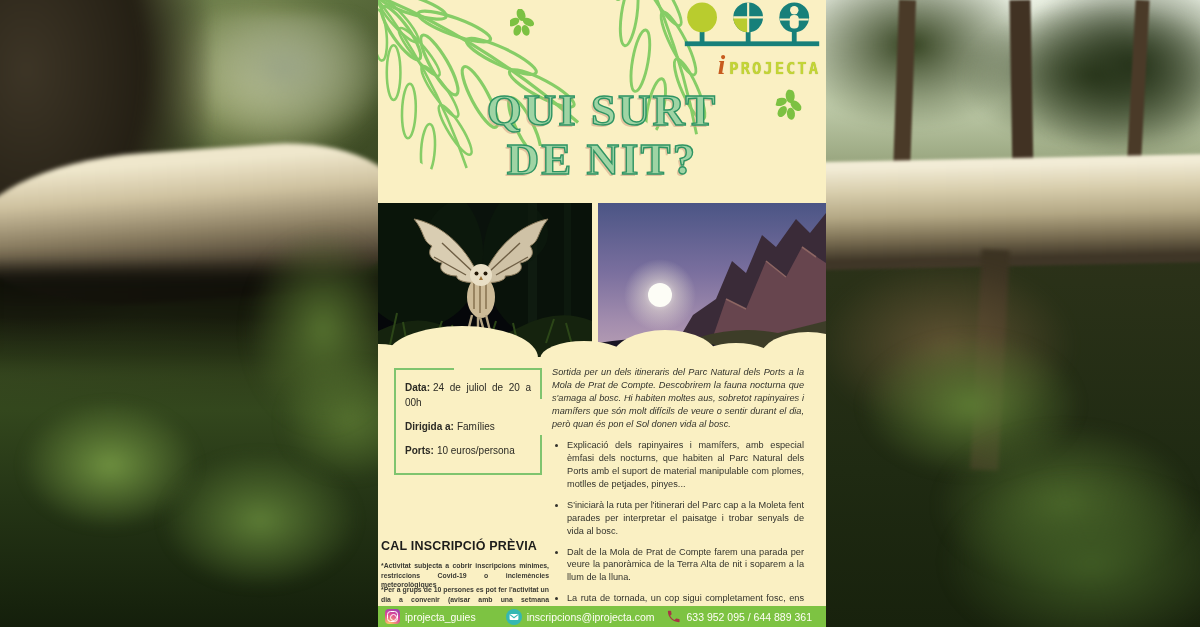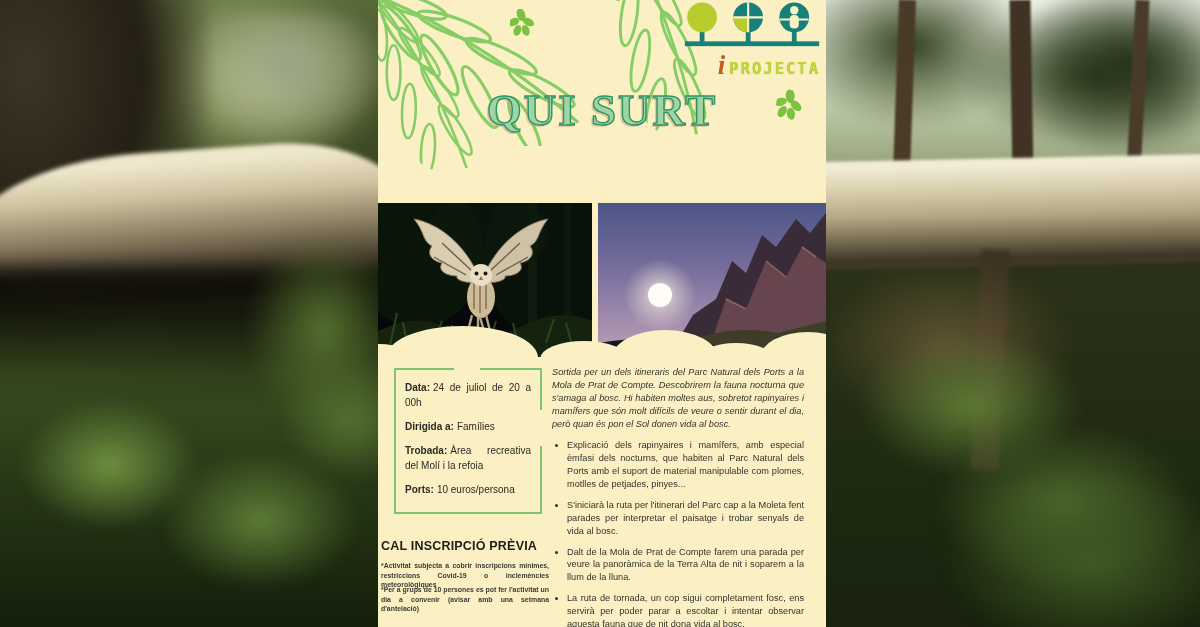--- a/index.html
+++ b/index.html
@@ -192,20 +192,21 @@
         <rect x="99" y="17.2" width="30" height="2.1" fill="#faf0c3"></rect>
       </svg>
       <div class="brand-row">
         <span class="brand-i">i</span>
         <span class="brand-name">PROJECTA</span>
       </div>
     </div>
 
     <div class="title">
       <div>QUI SURT</div>
+      <div>DE NIT?</div>
     </div>
 
     <div class="photos">
       <div class="photo photo-owl">
         <svg viewBox="0 0 214 154" preserveAspectRatio="xMidYMid slice">
           <rect width="214" height="154" fill="#05070a"></rect>
           <ellipse cx="40" cy="50" rx="65" ry="75" fill="#0c170b" opacity=".85"></ellipse>
           <ellipse cx="175" cy="55" rx="70" ry="85" fill="#0a140a" opacity=".9"></ellipse>
           <rect x="150" y="0" width="9" height="120" fill="#121f12" opacity=".7"></rect>
           <rect x="186" y="0" width="7" height="120" fill="#101c10" opacity=".7"></rect>
@@ -257,33 +258,52 @@
     <div class="scallop sc2"></div>
     <div class="scallop sc3"></div>
     <div class="scallop sc4"></div>
     <div class="scallop sc5"></div>
 
     <div class="details">
       <span class="gap-t"></span>
         <span class="gap-r"></span>
       <p class="d-row"><span class="d-label">Data:</span><span>24 de juliol de 20 a 00h</span></p>
       <p class="d-row"><span class="d-label">Dirigida a:</span><span>Famílies</span></p>
-      <p class="d-row"><span class="d-label">Trobada:</span><span>Àrea recreativa del Molí i la refoia</span></p>
       <p class="d-row"><span class="d-label">Ports:</span><span>10 euros/persona</span></p>
     </div>
 
     <div class="insc-head">CAL INSCRIPCIÓ PRÈVIA</div>
     <div class="note note1">*Activitat subjecta a cobrir inscripcions mínimes, restriccions Covid-19 o inclemències meteorològiques</div>
     <div class="note note2">*Per a grups de 10 persones es pot fer l'activitat un dia a convenir (avisar amb una setmana d'antelació)</div>
 
     <div class="desc">
       <p>Sortida per un dels itineraris del Parc Natural dels Ports a la Mola de Prat de Compte. Descobrirem la fauna nocturna que s'amaga al bosc. Hi habiten moltes aus, sobretot rapinyaires i mamífers que són molt difícils de veure o sentir durant el dia, però quan és pon el Sol donen vida al bosc.</p>
       <ul>
         <li>Explicació dels rapinyaires i mamífers, amb especial èmfasi dels nocturns, que habiten al Parc Natural dels Ports amb el suport de material manipulable com plomes, motlles de petjades, pinyes...</li>
         <li>S'iniciarà la ruta per l'itinerari del Parc cap a la Moleta fent parades per interpretar el paisatge i trobar senyals de vida al bosc.</li>
         <li>Dalt de la Mola de Prat de Compte farem una parada per veure la panoràmica de la Terra Alta de nit i soparem a la llum de la lluna.</li>
         <li>La ruta de tornada, un cop sigui completament fosc, ens servirà per poder parar a escoltar i intentar observar aquesta fauna que de nit dona vida al bosc.</li>
       </ul>
     </div>
 
+    <div class="bar">
+      <div class="grp grp-ig">
+        <span class="ig-icon"></span>
+        <span>iprojecta_guies</span>
+      </div>
+      <div class="grp grp-mail">
+        <svg class="icon-svg" width="16" height="16" viewBox="0 0 16 16">
+          <circle cx="8" cy="8" r="8" fill="#35b8b2"></circle>
+          <rect x="3.6" y="5" width="8.8" height="6" rx="1" fill="#ffffff"></rect>
+          <path d="M4,5.6 L8,8.8 L12,5.6" stroke="#35b8b2" stroke-width="1.1" fill="none"></path>
+        </svg>
+        <span>inscripcions@iprojecta.com</span>
+      </div>
+      <div class="grp grp-phone">
+        <svg class="icon-svg" width="15" height="15" viewBox="0 0 24 24">
+          <path d="M6.6,10.8c1.5,3,3.9,5.4,6.9,6.9l2.3-2.3c0.3-0.3,0.7-0.4,1.1-0.2c1.2,0.4,2.5,0.6,3.8,0.6c0.6,0,1,0.4,1,1V20c0,0.6-0.4,1-1,1C10.8,21,3,13.2,3,3.7c0-0.6,0.4-1,1-1h3.3c0.6,0,1,0.4,1,1c0,1.3,0.2,2.6,0.6,3.8c0.1,0.4,0,0.8-0.2,1.1L6.6,10.8z" fill="#a93445"></path>
+        </svg>
+        <span>633 952 095 / 644 889 361</span>
+      </div>
+    </div>
 
   </div>
 </div>
 
 </body></html>

